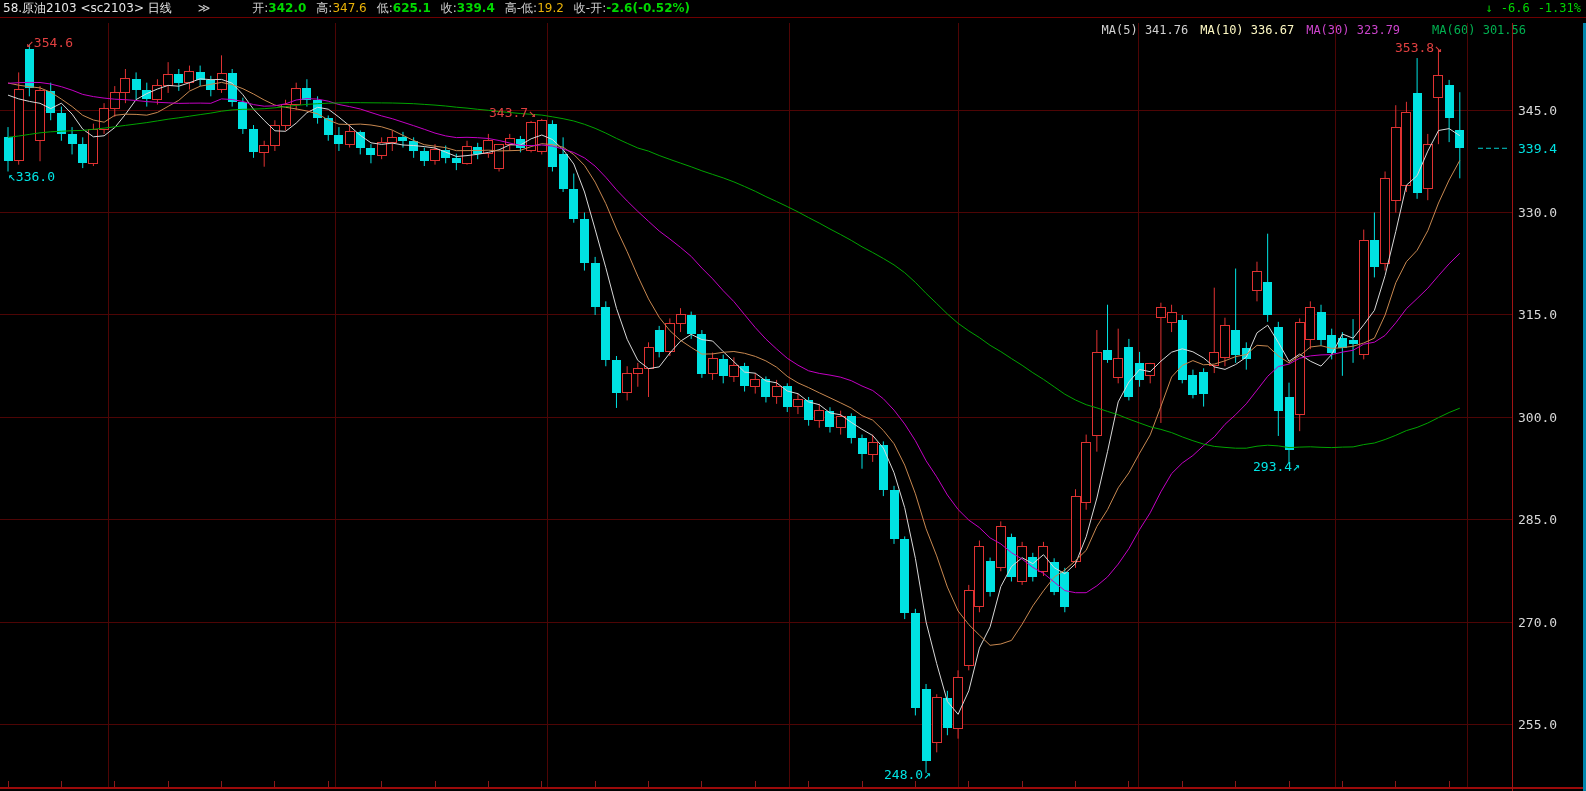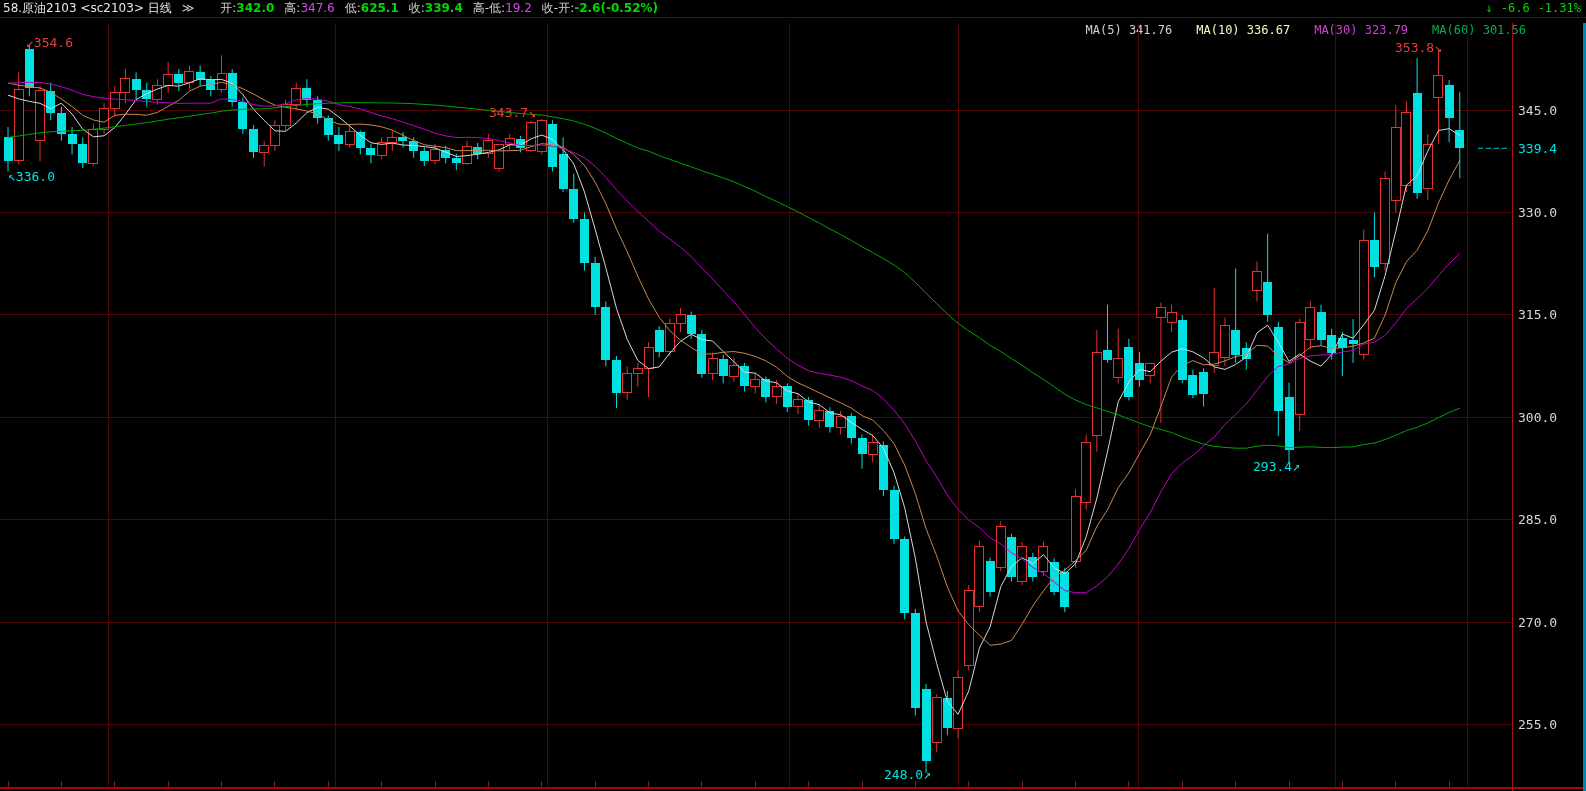--- a/index.html
+++ b/index.html
@@ -1,30 +1,30 @@
 <!DOCTYPE html>
 <html><head>
 <meta charset="utf-8">
 <style>
   html,body{margin:0;padding:0;background:#000;}
   .screen{position:relative;width:1586px;height:791px;background:#000;overflow:hidden;
           font-family:"DejaVu Sans",sans-serif;}
   .header{position:absolute;top:0;left:0;height:17px;display:flex;align-items:center;
-          gap:6px;padding-left:3px;font-size:12px;line-height:17px;color:#d8d8d8;white-space:nowrap;}
+          gap:22px;padding-left:3px;font-size:12px;line-height:17px;color:#d8d8d8;white-space:nowrap;}
   .title{color:#e8e8e8;}
   .expand{color:#c8c8c8;margin:0 10px 0 4px;cursor:pointer;}
   .fld{display:inline-flex;margin-left:10px;}
   .fld .lab{color:#d0d0d0;}
   .v-green{color:#00d800;font-weight:bold;}
-  .v-red{color:#d946ef;}
+  .v-red{color:#eab308;}
   .change{position:absolute;top:1px;right:5px;font-size:12px;line-height:15px;color:#00d800;
           font-family:"DejaVu Sans Mono",monospace;display:flex;gap:8px;}
   .separator{position:absolute;top:17px;left:0;width:1586px;height:1px;background:#6e0000;}
   .legend{position:absolute;top:23px;right:60px;font-size:12px;line-height:14px;
-          font-family:"DejaVu Sans Mono",monospace;display:flex;gap:24px;white-space:nowrap;}
+          font-family:"DejaVu Sans Mono",monospace;display:flex;gap:12px;white-space:nowrap;}
   svg{position:absolute;left:0;top:0;}
   text{font-family:"DejaVu Sans Mono",monospace;}
 </style>
 </head>
 <body>
 
 <div class="screen">
 
   <div class="header">
     <span class="title">58.原油2103 &lt;sc2103&gt; 日线</span>
@@ -55,21 +55,21 @@
       <span>-6.6</span>
     <span>-1.31%</span>
   </div>
 
   <div class="separator"></div>
 
   <div class="legend" id="ma-legend">
       <span style="color: rgb(208, 208, 208);">MA(5) 341.76</span>
       <span style="color: #fef9c3;">MA(10) 336.67</span>
       <span style="color: rgb(204, 68, 204);">MA(30) 323.79</span>
-      <span style="color: rgb(0, 176, 80);">MA(60) 301.56</span>
+      <span style="color: rgb(0, 176, 80); margin-left: 20px;">MA(60) 301.56</span>
     </div>
 
   <svg id="chart" width="1586" height="791" viewBox="0 0 1586 791">
       <g>
         <line x1="0" y1="110" x2="1512" y2="110" stroke="#4e0505" stroke-width="1" shape-rendering="crispEdges"></line>
         <line x1="0" y1="212.4995" x2="1512" y2="212.4995" stroke="#4e0505" stroke-width="1" shape-rendering="crispEdges"></line>
         <line x1="0" y1="314.999" x2="1512" y2="314.999" stroke="#4e0505" stroke-width="1" shape-rendering="crispEdges"></line>
         <line x1="0" y1="417.49850000000004" x2="1512" y2="417.49850000000004" stroke="#4e0505" stroke-width="1" shape-rendering="crispEdges"></line>
         <line x1="0" y1="519.998" x2="1512" y2="519.998" stroke="#4e0505" stroke-width="1" shape-rendering="crispEdges"></line>
         <line x1="0" y1="622.4975000000001" x2="1512" y2="622.4975000000001" stroke="#4e0505" stroke-width="1" shape-rendering="crispEdges"></line>

